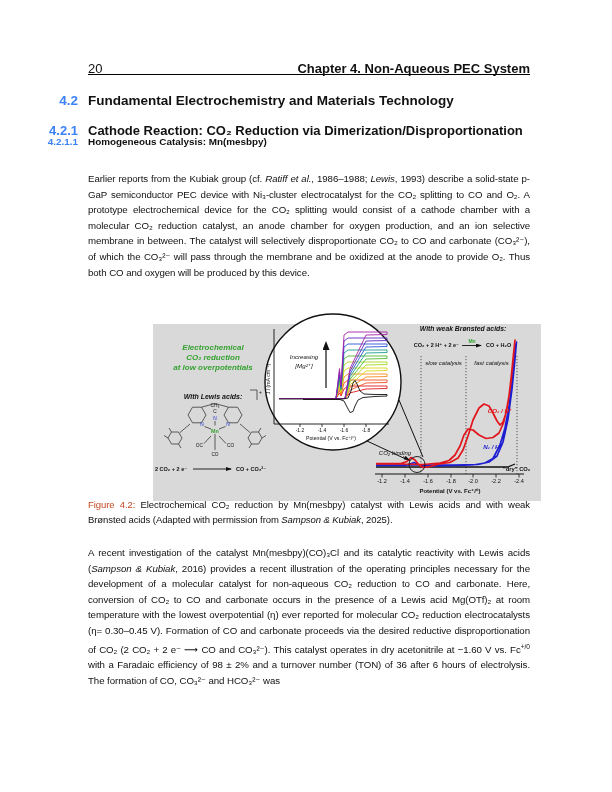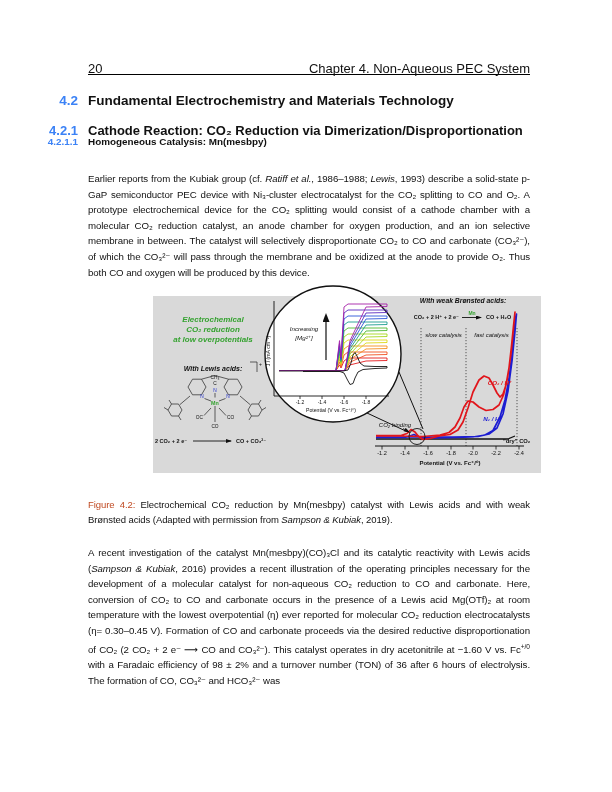--- a/index.html
+++ b/index.html
@@ -2,38 +2,38 @@
 <html><head>
 <meta charset="utf-8">
 <style>
   html,body{margin:0;padding:0;background:#ffffff;}
   body{width:612px;height:792px;position:relative;overflow:hidden;
        font-family:"Liberation Sans","DejaVu Sans",sans-serif;color:#111;}
   
   .pagehead{position:absolute;top:61px;left:88px;width:442px;height:13px;
             border-bottom:0.9px solid #000;font-size:13px;}
   .pagehead .pnum{position:absolute;left:0;top:0;}
-  .pagehead .ctitle{position:absolute;right:0;top:0;font-weight:normal;}
+  .pagehead .ctitle{position:absolute;right:0;top:0;font-weight:bold;}
   
   .hding{position:absolute;left:0;white-space:nowrap;font-weight:bold;}
   .hding .hnum{display:inline-block;width:78px;text-align:right;margin-right:10px;color:#3b82f6;}
   .h1{top:93px;font-size:13.5px;}
   .h2{top:123px;font-size:13px;}
   .h3{top:136px;font-size:9.9px;}
   
   .bodytxt{position:absolute;left:88px;width:442px;text-align:justify;
            font-size:9.7px;line-height:15.6px;letter-spacing:-0.08px;margin:0;}
   .para1{top:171px;}
   .para2{top:545px;}
   .caption{top:497px;font-size:9.5px;line-height:15.2px;}
   .figlabel{color:#c04a22;font-weight:normal;}
   .seg-i{font-style:italic;}
   .seg-sup{vertical-align:super;font-size:0.68em;letter-spacing:0;}
   
-  .figwrap{position:absolute;top:276px;left:110px;width:390px;height:200px;padding-left:43px;}
+  .figwrap{position:absolute;top:304px;left:110px;width:390px;height:200px;padding-left:43px;}
   svg text{font-family:"Liberation Sans","DejaVu Sans",sans-serif;}
   .ftxt{fill:#111;}
   .green-it{font-style:italic;font-weight:bold;}
   .it{font-style:italic;}
   .b{font-weight:bold;}
 </style>
 </head>
 <body>
 
 <div class="pagehead">
@@ -202,15 +202,15 @@
       <text x="298" y="179">-1.8</text>
       <text x="320" y="179">-2.0</text>
       <text x="343" y="179">-2.2</text>
       <text x="366" y="179">-2.4</text>
     </g>
     <text class="b" x="297" y="188.5" font-size="6" text-anchor="middle" fill="#111">Potential (V vs. Fc⁺/⁰)</text>
   </g>
 </svg>
 </div>
 
-<p class="bodytxt caption"><span class="figlabel">Figure 4.2:</span><span><span> Electrochemical CO₂ reduction by Mn(mesbpy) catalyst with Lewis acids and with weak Brønsted acids (Adapted with permission from </span><span class="seg-i">Sampson &amp; Kubiak</span><span>, 2019).</span></span></p>
+<p class="bodytxt caption"><span class="figlabel">Figure 4.2:</span><span><span> Electrochemical CO₂ reduction by Mn(mesbpy) catalyst with Lewis acids and with weak Brønsted acids (Adapted with permission from </span><span class="seg-i">Sampson &amp; Kubiak</span><span>, 2025).</span></span></p>
 
 <p class="bodytxt para2"><span>A recent investigation of the catalyst Mn(mesbpy)(CO)₃Cl and its catalytic reactivity with Lewis acids (</span><span class="seg-i">Sampson &amp; Kubiak</span><span>, 2016) provides a recent illustration of the operating principles necessary for the development of a molecular catalyst for non-aqueous CO₂ reduction to CO and carbonate. Here, conversion of CO₂ to CO and carbonate occurs in the presence of a Lewis acid Mg(OTf)₂ at room temperature with the lowest overpotential (η) ever reported for molecular CO₂ reduction electrocatalysts (η= 0.30–0.45 V). Formation of CO and carbonate proceeds via the desired reductive disproportionation of CO₂ (2 CO₂ + 2 e⁻ ⟶ CO and CO₃²⁻). This catalyst operates in dry acetonitrile at −1.60 V vs. Fc</span><span class="seg-sup">+/0</span><span> with a Faradaic efficiency of 98 ± 2% and a turnover number (TON) of 36 after 6 hours of electrolysis. The formation of CO, CO₃²⁻ and HCO₃²⁻ was</span></p>
 
 </body></html>

